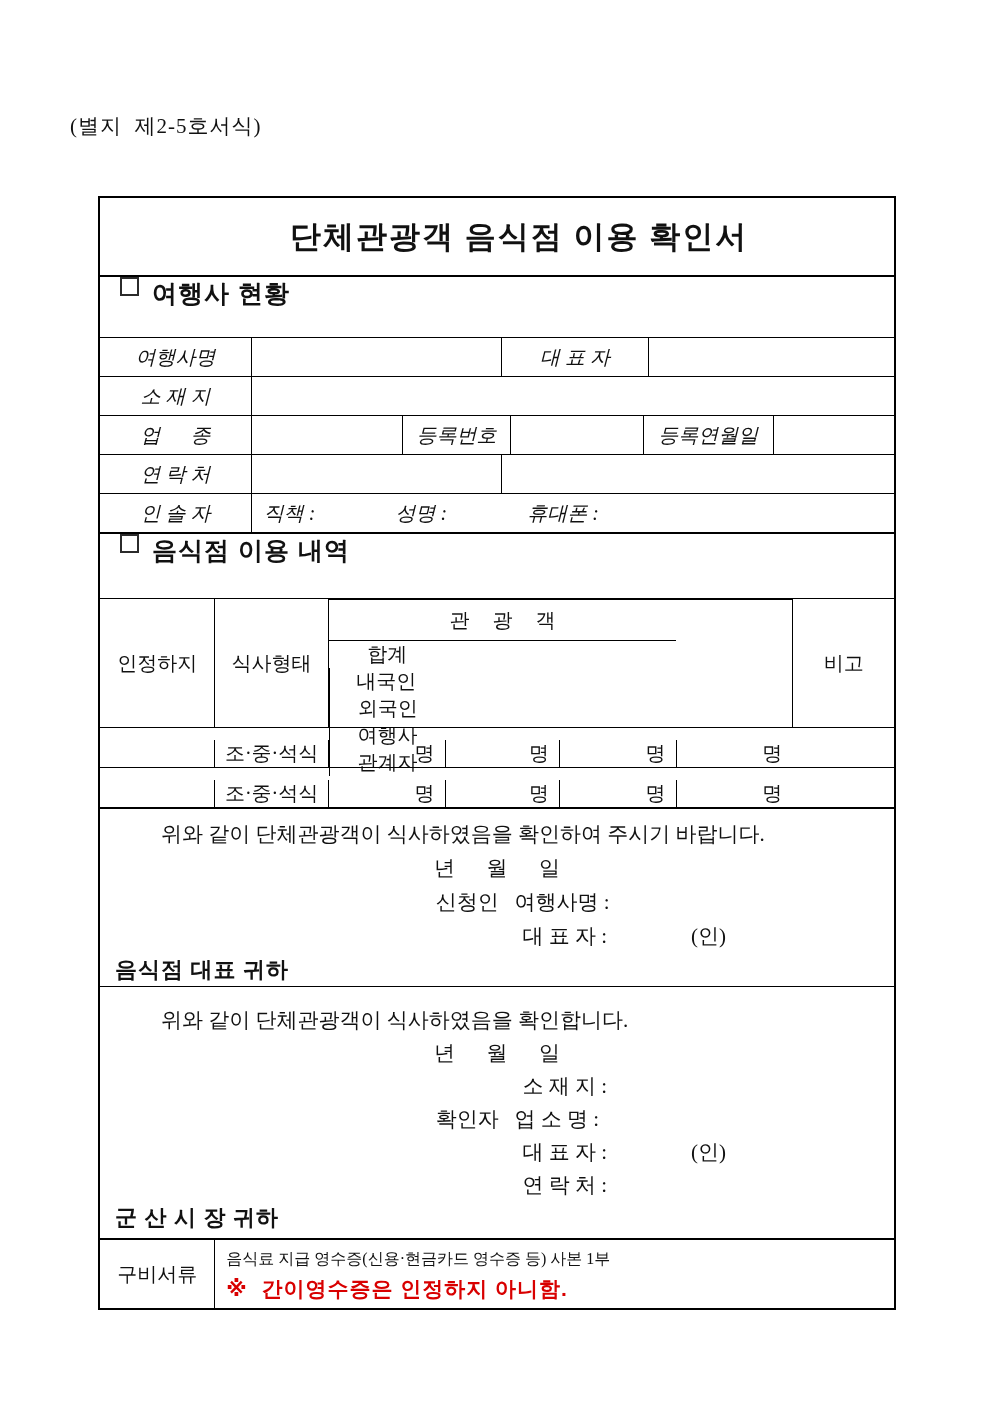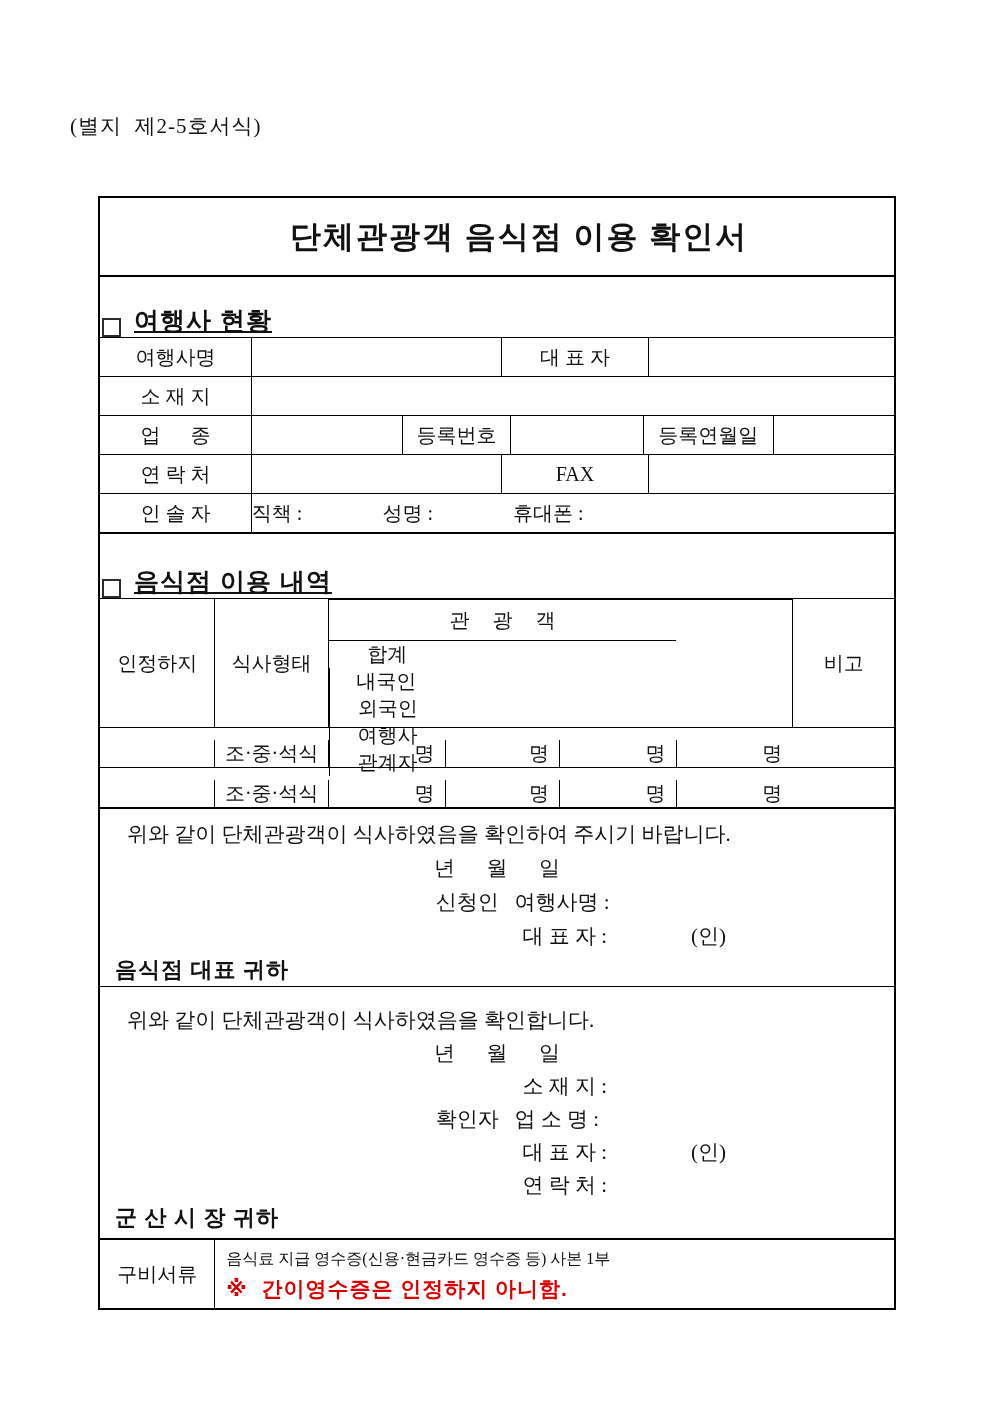--- a/index.html
+++ b/index.html
@@ -21,58 +21,58 @@
   }
   .row { border-top: 1px solid var(--line); display: flex; flex-shrink: 0; }
   .row.first { border-top: none; }
   .row.thick { border-top-width: 2px; }
 
   .title-row { height: 77px; align-items: center; justify-content: center; padding-left: 44px; }
   .doc-title {
     font-size: 31px; font-weight: bold; letter-spacing: 2px; white-space: pre;
   }
 
-  .sec-hdr { align-items: flex-end; padding-left: 2px;
-    font-family: "Liberation Sans", "DejaVu Sans", sans-serif; text-decoration: underline; }
+  .sec-hdr { align-items: flex-start; padding-left: 20px;
+    font-family: "Liberation Sans", "DejaVu Sans", sans-serif; }
   .sec-hdr .cbx {
     width: 19px; height: 19px; border: 2px solid #2b2b2b; display: inline-block;
     margin-right: 13px; flex-shrink: 0;
   }
   .sec-hdr .hdr-text { font-size: 25px; font-weight: bold; letter-spacing: 1px; white-space: pre; }
   .sec-hdr-1 { height: 62px; }
   .sec-hdr-2 { height: 66px; }
 
   .cell {
     display: flex; align-items: center; justify-content: center;
     border-left: 1px solid var(--line); white-space: pre;
     font-size: 20px; overflow: hidden;
   }
   .cell.c-first { border-left: none; }
-  .cell.left { justify-content: flex-start; }
+  .cell.left { justify-content: flex-start; padding-left: 12px; }
   .cell.right { justify-content: flex-end; padding-right: 10px; }
 
-  .info-row { height: 39px; }
+  .info-row { height: 39px; font-style: italic; }
 
   
   .meal-header { height: 129px; }
   .mh-top { height: 45px; }
   .mh-mid { height: 40px; }
   .vgroup { display: flex; flex-direction: column; border-left: 1px solid var(--line); }
   .vgroup > .cell { border-left: none; }
   .hgroup { display: flex; flex: 1; }
   .bt { border-top: 1px solid var(--line); flex-direction: column; }
   .meal-data-row { height: 40px; align-items: flex-end; }
   .sp { letter-spacing: 0.45em; text-indent: 0.45em; }
 
   
   .conf { flex-direction: column; font-size: 21px; }
   .conf-1 { height: 179px; padding-top: 12px; }
   .conf-2 { height: 252px; padding-top: 13px; }
   .conf .line { white-space: pre; line-height: 26px; margin-top: 8px; }
-  .conf .statement { padding-left: 27px; margin-top: 0; }
+  .conf .statement { padding-left: 27px; margin-top: 0; margin-left: 34px; }
   .conf .date-line { text-align: center; }
   .conf .who-line { margin-left: 42.3%; }
   .conf .label-line { margin-left: 53.2%; }
   .conf .addressee { font-weight: bold; font-size: 22px; padding-left: 15px; letter-spacing: 1px; }
   .conf-2 .line { margin-top: 7px; }
 
   
   .docs-row { flex: 1; }
   .docs-content {
     flex: 1; display: flex; flex-direction: column; justify-content: center;
@@ -118,21 +118,20 @@
     <div class="cell" style="width:19%"></div>
     <div class="cell" style="width:13.7%">등록번호</div>
     <div class="cell" style="width:16.7%"></div>
     <div class="cell" style="width:16.3%">등록연월일</div>
     <div class="cell" style="width:15.3%"></div>
   </div>
 
   <div class="row info-row">
     <div class="cell c-first" style="width:19%">연 락 처</div>
     <div class="cell" style="width:31.5%"></div>
-    <div class="cell" style="width:18.5%">FAX</div>
     <div class="cell" style="width:31%"></div>
   </div>
 
   <div class="row info-row">
     <div class="cell c-first" style="width:19%">인 솔 자</div>
     <div class="cell left" style="width:81%">직책 :                성명 :                휴대폰 :</div>
   </div>
 
   <div class="row thick sec-hdr sec-hdr-2">
     <span class="cbx"></span>

